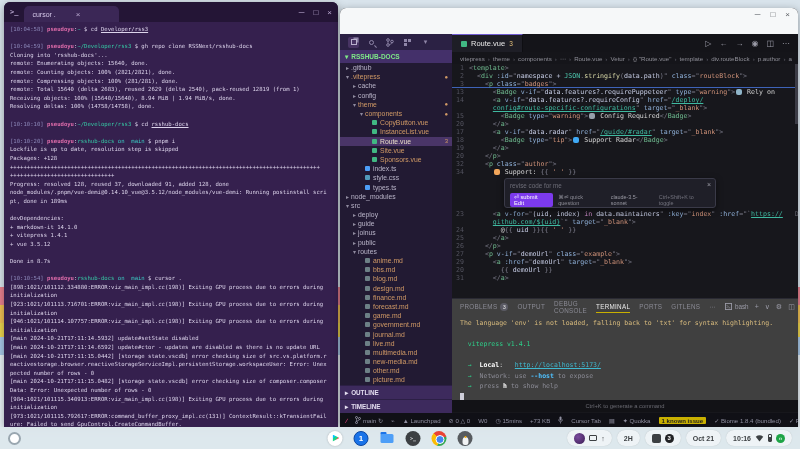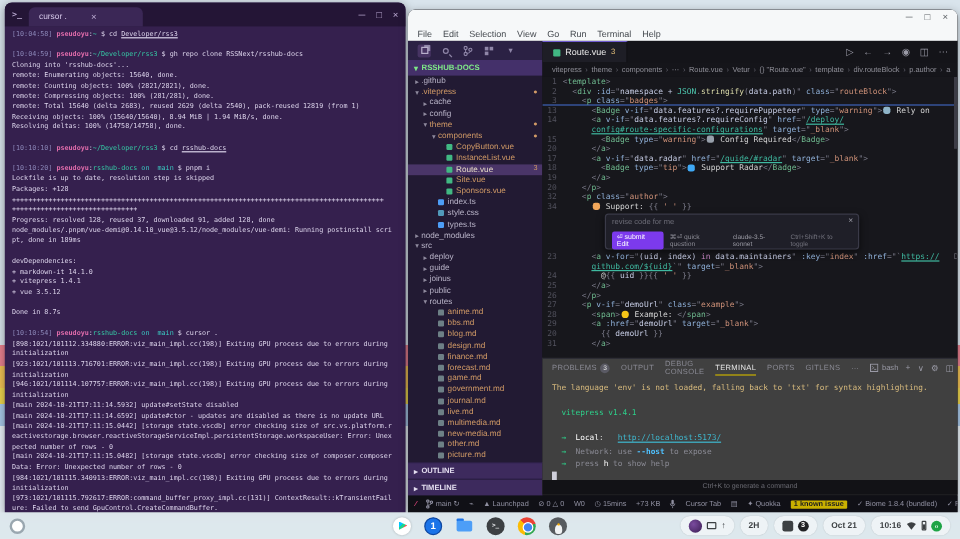--- a/index.html
+++ b/index.html
@@ -86,21 +86,21 @@
 
   .panel{height:114px;border-top:1px solid #2a2a33;background:#404040;display:flex;flex-direction:column;flex:0 0 auto}
   .ptabs{height:15px;display:flex;align-items:center;padding:0 8px;gap:9px;font-size:6.3px;color:#8a8a94;flex:0 0 auto}
   .ptab{display:flex;align-items:center;gap:3px;letter-spacing:.3px}
   .ptab.active{color:#e8e8e8;border-bottom:1px solid #c9b000;padding-bottom:2px;margin-bottom:-3px}
   .ptab .cnt{background:#5a5a64;color:#e8e8e8;border-radius:50%;width:8px;height:8px;font-size:5.5px;display:flex;align-items:center;justify-content:center}
   .pright{margin-left:auto;display:flex;align-items:center;gap:6px;color:#9a9aa6;font-size:7px}
   .pright .shellname{font-size:6.3px;display:flex;gap:3px;align-items:center}
   .pbody{flex:1;padding:4px 8px;font:6.5px/10.5px "DejaVu Sans Mono",monospace;white-space:pre;overflow:hidden}
   .p-y{color:#d7ba7d}.p-g{color:#2dd08a}.p-gb{color:#2dd08a;font-weight:normal}
-  .p-d{color:#8a8a94}.p-w{color:#d4d4d4}.p-wb{color:#fff;font-weight:normal}
+  .p-d{color:#8a8a94}.p-w{color:#d4d4d4}.p-wb{color:#fff;font-weight:bold}
   .p-url{color:#3fb9d0;text-decoration:underline}.p-cb{color:#4fc1ff;font-weight:bold}
   .p-cur{display:inline-block;width:4px;height:8px;background:#cfcfda;vertical-align:-1px}
   .phint{height:12px;background:#121216;color:#6a6a72;font-size:5.8px;display:flex;align-items:center;justify-content:center;flex:0 0 auto}
 
   .statusbar{height:14px;background:#101016;display:flex;align-items:center;padding:0 6px;font-size:6.1px;color:#8f8fa0;gap:8px;flex:0 0 auto}
   .sb-item{display:flex;align-items:center;gap:2px;white-space:nowrap}
   .sb-right{margin-left:auto;display:flex;gap:8px;align-items:center}
   .sb-accent{color:#e0457b;font-weight:bold}
   .sb-yellow{background:#c9b000;color:#1e1e1e;padding:0 3px;border-radius:1px;font-weight:bold}
   .sb-item svg{display:block}
@@ -152,30 +152,20 @@
   <div class="t-body" id="term-body"><div class="tl"><span class="c-t">[10:04:58] </span><span class="c-u">pseudoyu</span><span class="c-w">:</span><span class="c-p">~</span><span class="c-w"> $ cd </span><span class="c-wl">Developer/rss3</span></div><div class="tl">&nbsp;</div><div class="tl"><span class="c-t">[10:04:59] </span><span class="c-u">pseudoyu</span><span class="c-w">:</span><span class="c-p">~/Developer/rss3</span><span class="c-w"> $ gh repo clone RSSNext/rsshub-docs</span></div><div class="tl"><span class="c-w">Cloning into 'rsshub-docs'...</span></div><div class="tl"><span class="c-w">remote: Enumerating objects: 15640, done.</span></div><div class="tl"><span class="c-w">remote: Counting objects: 100% (2821/2821), done.</span></div><div class="tl"><span class="c-w">remote: Compressing objects: 100% (281/281), done.</span></div><div class="tl"><span class="c-w">remote: Total 15640 (delta 2683), reused 2629 (delta 2540), pack-reused 12819 (from 1)</span></div><div class="tl"><span class="c-w">Receiving objects: 100% (15640/15640), 8.94 MiB | 1.94 MiB/s, done.</span></div><div class="tl"><span class="c-w">Resolving deltas: 100% (14758/14758), done.</span></div><div class="tl">&nbsp;</div><div class="tl"><span class="c-t">[10:10:10] </span><span class="c-u">pseudoyu</span><span class="c-w">:</span><span class="c-p">~/Developer/rss3</span><span class="c-w"> $ cd </span><span class="c-wl">rsshub-docs</span></div><div class="tl">&nbsp;</div><div class="tl"><span class="c-t">[10:10:20] </span><span class="c-u">pseudoyu</span><span class="c-w">:</span><span class="c-p">rsshub-docs</span><span class="c-g"> on  main</span><span class="c-w"> $ pnpm i</span></div><div class="tl"><span class="c-w">Lockfile is up to date, resolution step is skipped</span></div><div class="tl"><span class="c-w">Packages: +128</span></div><div class="tl"><span class="c-w">++++++++++++++++++++++++++++++++++++++++++++++++++++++++++++++++++++++++++++++++++++++++++++</span></div><div class="tl"><span class="c-w">+++++++++++++++++++++++++++++++</span></div><div class="tl"><span class="c-w">Progress: resolved 128, reused 37, downloaded 91, added 128, done</span></div><div class="tl"><span class="c-w">node_modules/.pnpm/vue-demi@0.14.10_vue@3.5.12/node_modules/vue-demi: Running postinstall scri</span></div><div class="tl"><span class="c-w">pt, done in 189ms</span></div><div class="tl">&nbsp;</div><div class="tl"><span class="c-w">devDependencies:</span></div><div class="tl"><span class="c-w">+ markdown-it 14.1.0</span></div><div class="tl"><span class="c-w">+ vitepress 1.4.1</span></div><div class="tl"><span class="c-w">+ vue 3.5.12</span></div><div class="tl">&nbsp;</div><div class="tl"><span class="c-w">Done in 8.7s</span></div><div class="tl">&nbsp;</div><div class="tl"><span class="c-t">[10:10:54] </span><span class="c-u">pseudoyu</span><span class="c-w">:</span><span class="c-p">rsshub-docs</span><span class="c-g"> on  main</span><span class="c-w"> $ cursor .</span></div><div class="tl"><span class="c-w">[898:1021/101112.334880:ERROR:viz_main_impl.cc(198)] Exiting GPU process due to errors during</span></div><div class="tl"><span class="c-w">initialization</span></div><div class="tl"><span class="c-w">[923:1021/101113.716701:ERROR:viz_main_impl.cc(198)] Exiting GPU process due to errors during</span></div><div class="tl"><span class="c-w">initialization</span></div><div class="tl"><span class="c-w">[946:1021/101114.107757:ERROR:viz_main_impl.cc(198)] Exiting GPU process due to errors during</span></div><div class="tl"><span class="c-w">initialization</span></div><div class="tl"><span class="c-w">[main 2024-10-21T17:11:14.5932] update#setState disabled</span></div><div class="tl"><span class="c-w">[main 2024-10-21T17:11:14.6592] update#ctor - updates are disabled as there is no update URL</span></div><div class="tl"><span class="c-w">[main 2024-10-21T17:11:15.0442] [storage state.vscdb] error checking size of src.vs.platform.r</span></div><div class="tl"><span class="c-w">eactivestorage.browser.reactiveStorageServiceImpl.persistentStorage.workspaceUser: Error: Unex</span></div><div class="tl"><span class="c-w">pected number of rows - 0</span></div><div class="tl"><span class="c-w">[main 2024-10-21T17:11:15.0482] [storage state.vscdb] error checking size of composer.composer</span></div><div class="tl"><span class="c-w">Data: Error: Unexpected number of rows - 0</span></div><div class="tl"><span class="c-w">[984:1021/101115.340913:ERROR:viz_main_impl.cc(198)] Exiting GPU process due to errors during</span></div><div class="tl"><span class="c-w">initialization</span></div><div class="tl"><span class="c-w">[973:1021/101115.792617:ERROR:command_buffer_proxy_impl.cc(131)] ContextResult::kTransientFail</span></div><div class="tl"><span class="c-w">ure: Failed to send GpuControl.CreateCommandBuffer.</span></div></div>
 </div>
 
 <div class="window" id="code-win">
   <div class="frame">
     <div class="win-controls" id="v-controls">
         <span>─</span>
         <span>□</span>
         <span>×</span>
       </div>
-    <div class="menubar" id="menubar">
-        <span>File</span>
-        <span>Edit</span>
-        <span>Selection</span>
-        <span>View</span>
-        <span>Go</span>
-        <span>Run</span>
-        <span>Terminal</span>
-        <span>Help</span>
-      </div>
   </div>
   <div class="ide">
     <div class="side">
       <div class="acticons">
         <span class="aicon active">
             <span class="sq"></span>
           </span>
         <span class="aicon">
             <span class="mag"></span>
           </span>
@@ -437,21 +427,20 @@
             <span class="model">claude-3.5-sonnet</span>
             <span class="tog">Ctrl+Shift+K to toggle</span>
           </div>
         </div>
             <div class="crow"><span class="ln">23</span><span><span class="cs-x">      </span><span class="cs-p">&lt;</span><span class="cs-t">a</span><span class="cs-x"> </span><span class="cs-a">v-for</span><span class="cs-p">="</span><span class="cs-e">(uid, index)</span><span class="cs-k"> in </span><span class="cs-e">data.maintainers</span><span class="cs-p">"</span><span class="cs-x"> </span><span class="cs-a">:key</span><span class="cs-p">="</span><span class="cs-s">index</span><span class="cs-p">"</span><span class="cs-x"> </span><span class="cs-a">:href</span><span class="cs-p">="`</span><span class="cs-l">https://</span><span class="cs-g">   DIYgod, 7 months ago • feat: rout</span></span></div>
             <div class="crow"><span class="ln"></span><span><span class="cs-x">      </span><span class="cs-l">github.com/${uid}</span><span class="cs-p">`"</span><span class="cs-x"> </span><span class="cs-a">target</span><span class="cs-p">="</span><span class="cs-s">_blank</span><span class="cs-p">"&gt;</span></span></div>
             <div class="crow"><span class="ln">24</span><span><span class="cs-x">        </span><span class="cs-x">@</span><span class="cs-p">{{</span><span class="cs-e"> uid </span><span class="cs-p">}}{{</span><span class="cs-s"> ' ' </span><span class="cs-p">}}</span></span></div>
             <div class="crow"><span class="ln">25</span><span><span class="cs-x">      </span><span class="cs-p">&lt;/</span><span class="cs-t">a</span><span class="cs-p">&gt;</span></span></div>
             <div class="crow"><span class="ln">26</span><span><span class="cs-x">    </span><span class="cs-p">&lt;/</span><span class="cs-t">p</span><span class="cs-p">&gt;</span></span></div>
             <div class="crow"><span class="ln">27</span><span><span class="cs-x">    </span><span class="cs-p">&lt;</span><span class="cs-t">p</span><span class="cs-x"> </span><span class="cs-a">v-if</span><span class="cs-p">="</span><span class="cs-e">demoUrl</span><span class="cs-p">"</span><span class="cs-x"> </span><span class="cs-a">class</span><span class="cs-p">="</span><span class="cs-s">example</span><span class="cs-p">"&gt;</span></span></div>
-            <div class="crow"><span class="ln">28</span><span><span class="cs-x">      </span><span class="cs-p">&lt;</span><span class="cs-t">span</span><span class="cs-p">&gt;</span><span class="em em-bulb"></span><span class="cs-x"> Example: </span><span class="cs-p">&lt;/</span><span class="cs-t">span</span><span class="cs-p">&gt;</span></span></div>
             <div class="crow"><span class="ln">29</span><span><span class="cs-x">      </span><span class="cs-p">&lt;</span><span class="cs-t">a</span><span class="cs-x"> </span><span class="cs-a">:href</span><span class="cs-p">="</span><span class="cs-e">demoUrl</span><span class="cs-p">"</span><span class="cs-x"> </span><span class="cs-a">target</span><span class="cs-p">="</span><span class="cs-s">_blank</span><span class="cs-p">"&gt;</span></span></div>
             <div class="crow"><span class="ln">20</span><span><span class="cs-x">        </span><span class="cs-p">{{</span><span class="cs-e"> demoUrl </span><span class="cs-p">}}</span></span></div>
             <div class="crow"><span class="ln">31</span><span><span class="cs-x">      </span><span class="cs-p">&lt;/</span><span class="cs-t">a</span><span class="cs-p">&gt;</span></span></div>
           </div>
 
         <div class="vscroll"></div>
       </div>
       <div class="panel">
         <div class="ptabs" id="ptabs">
             <span class="ptab">

